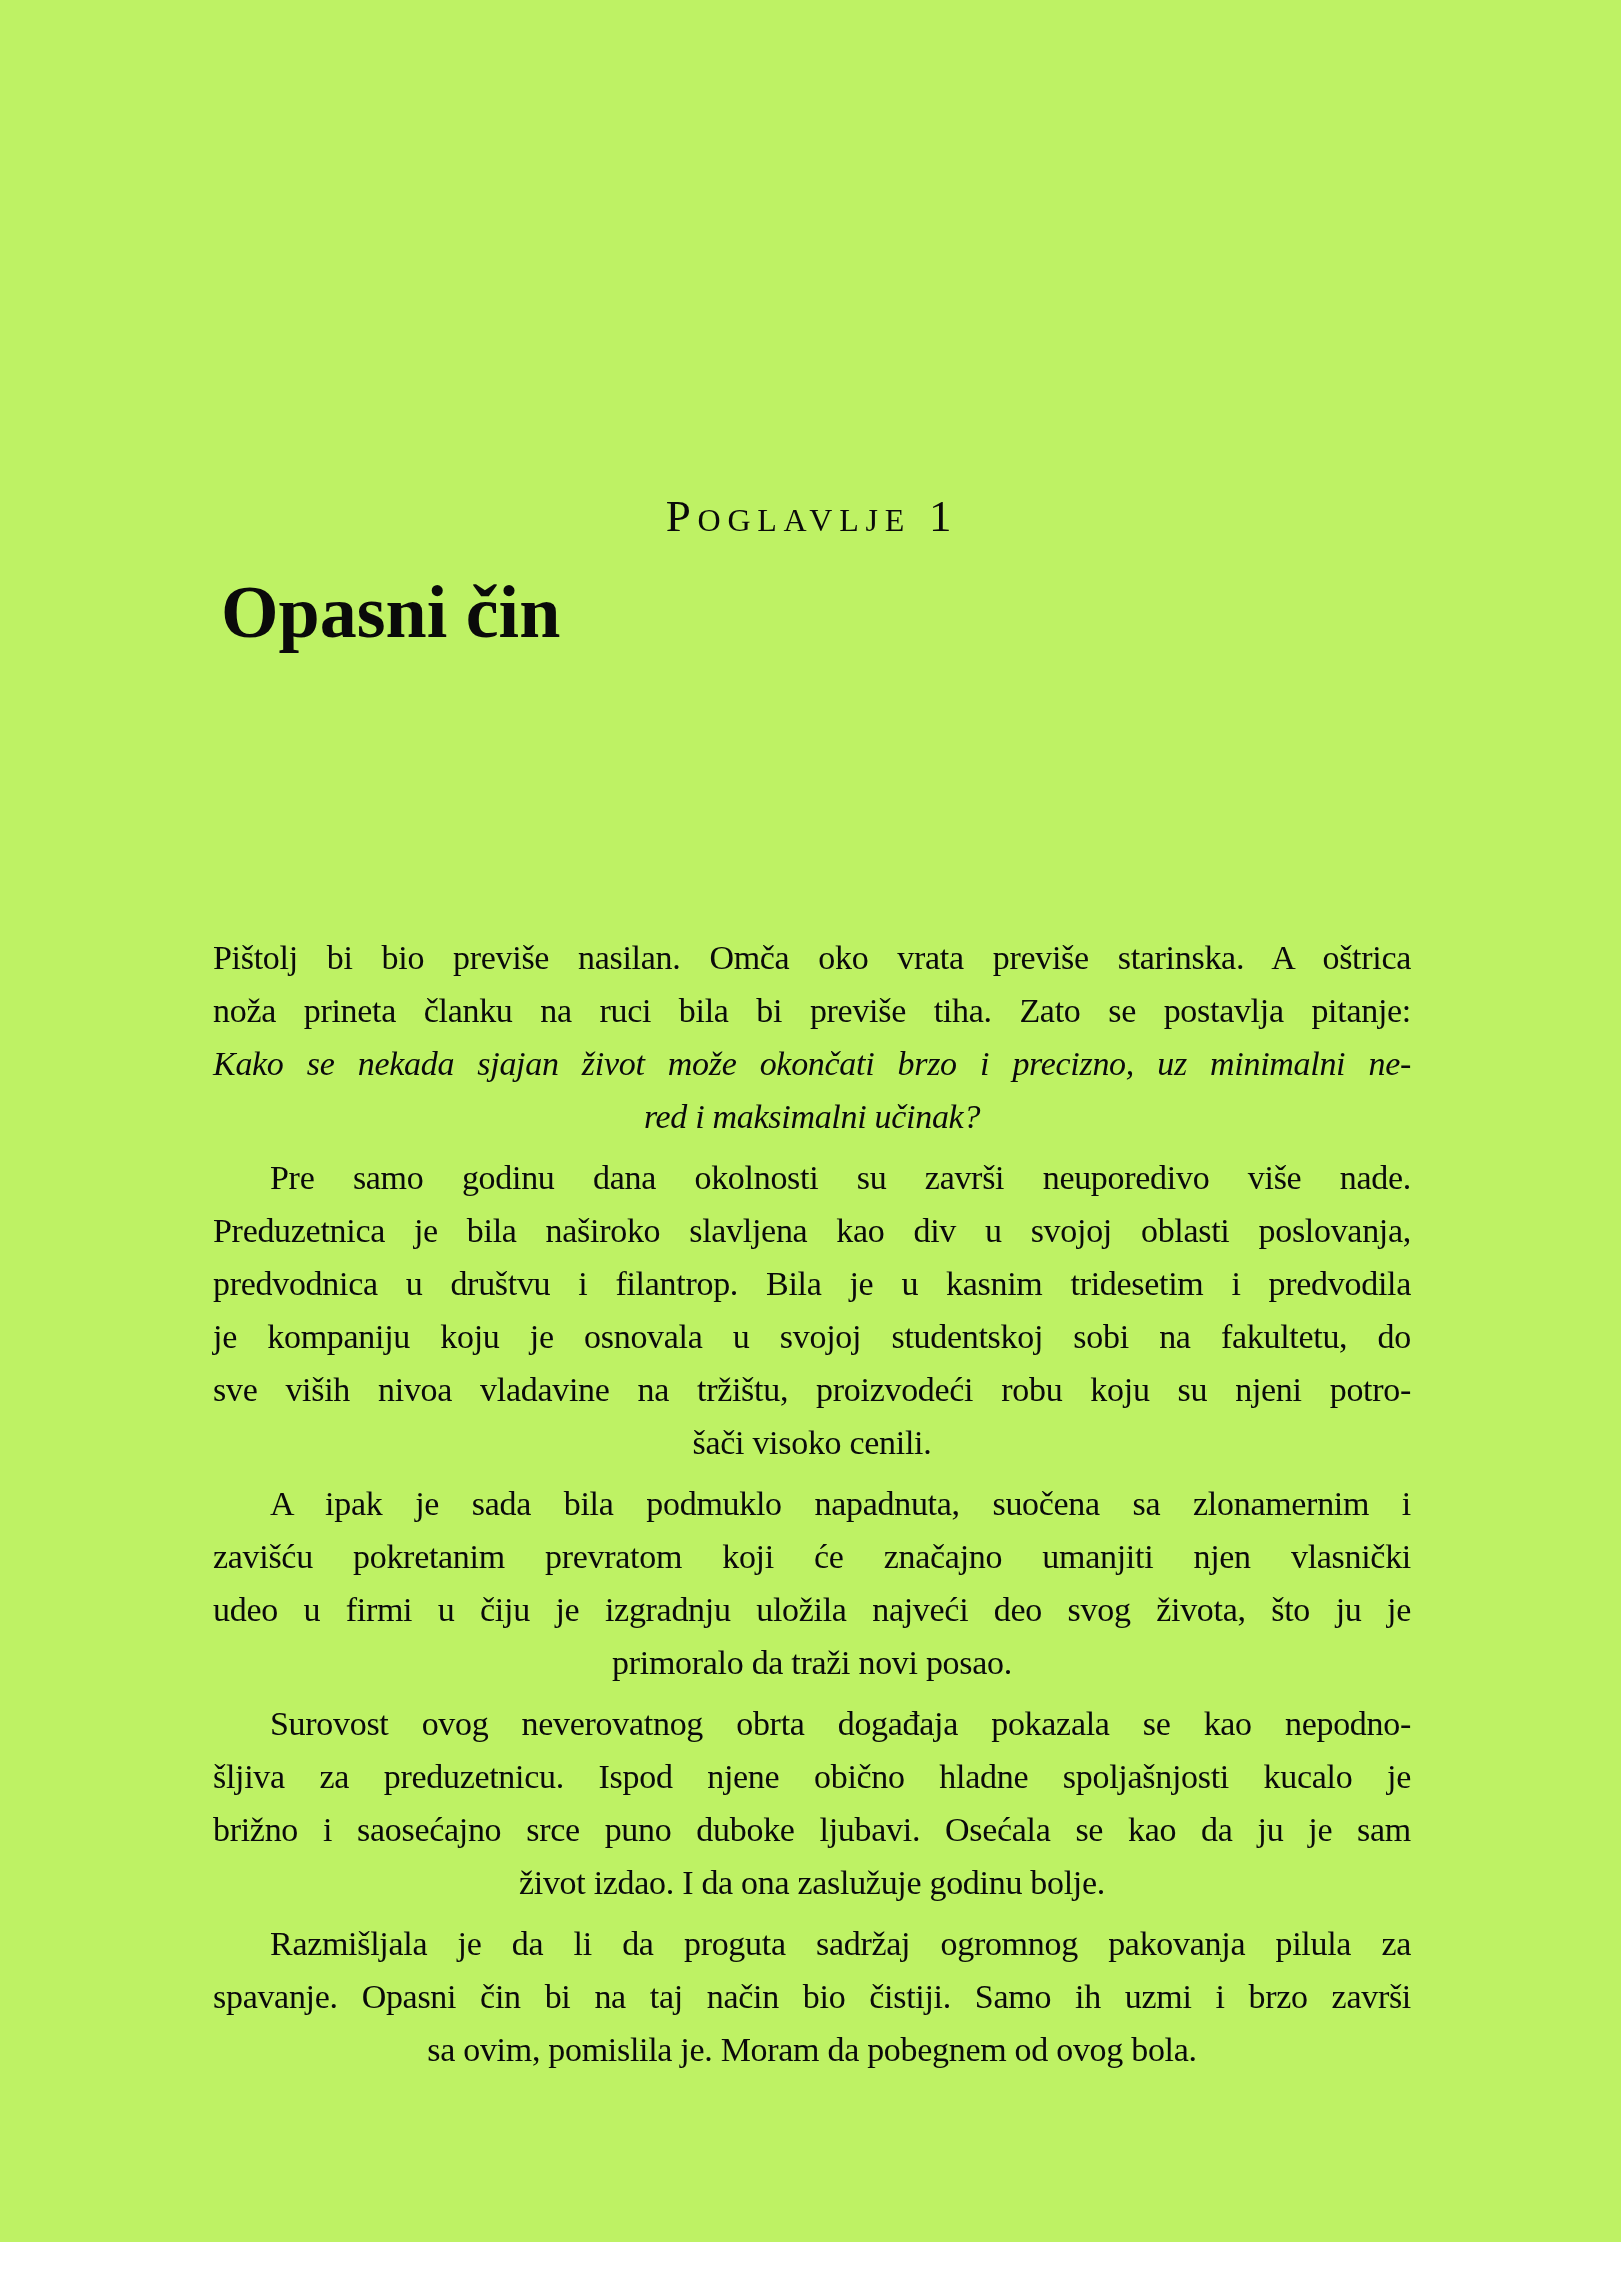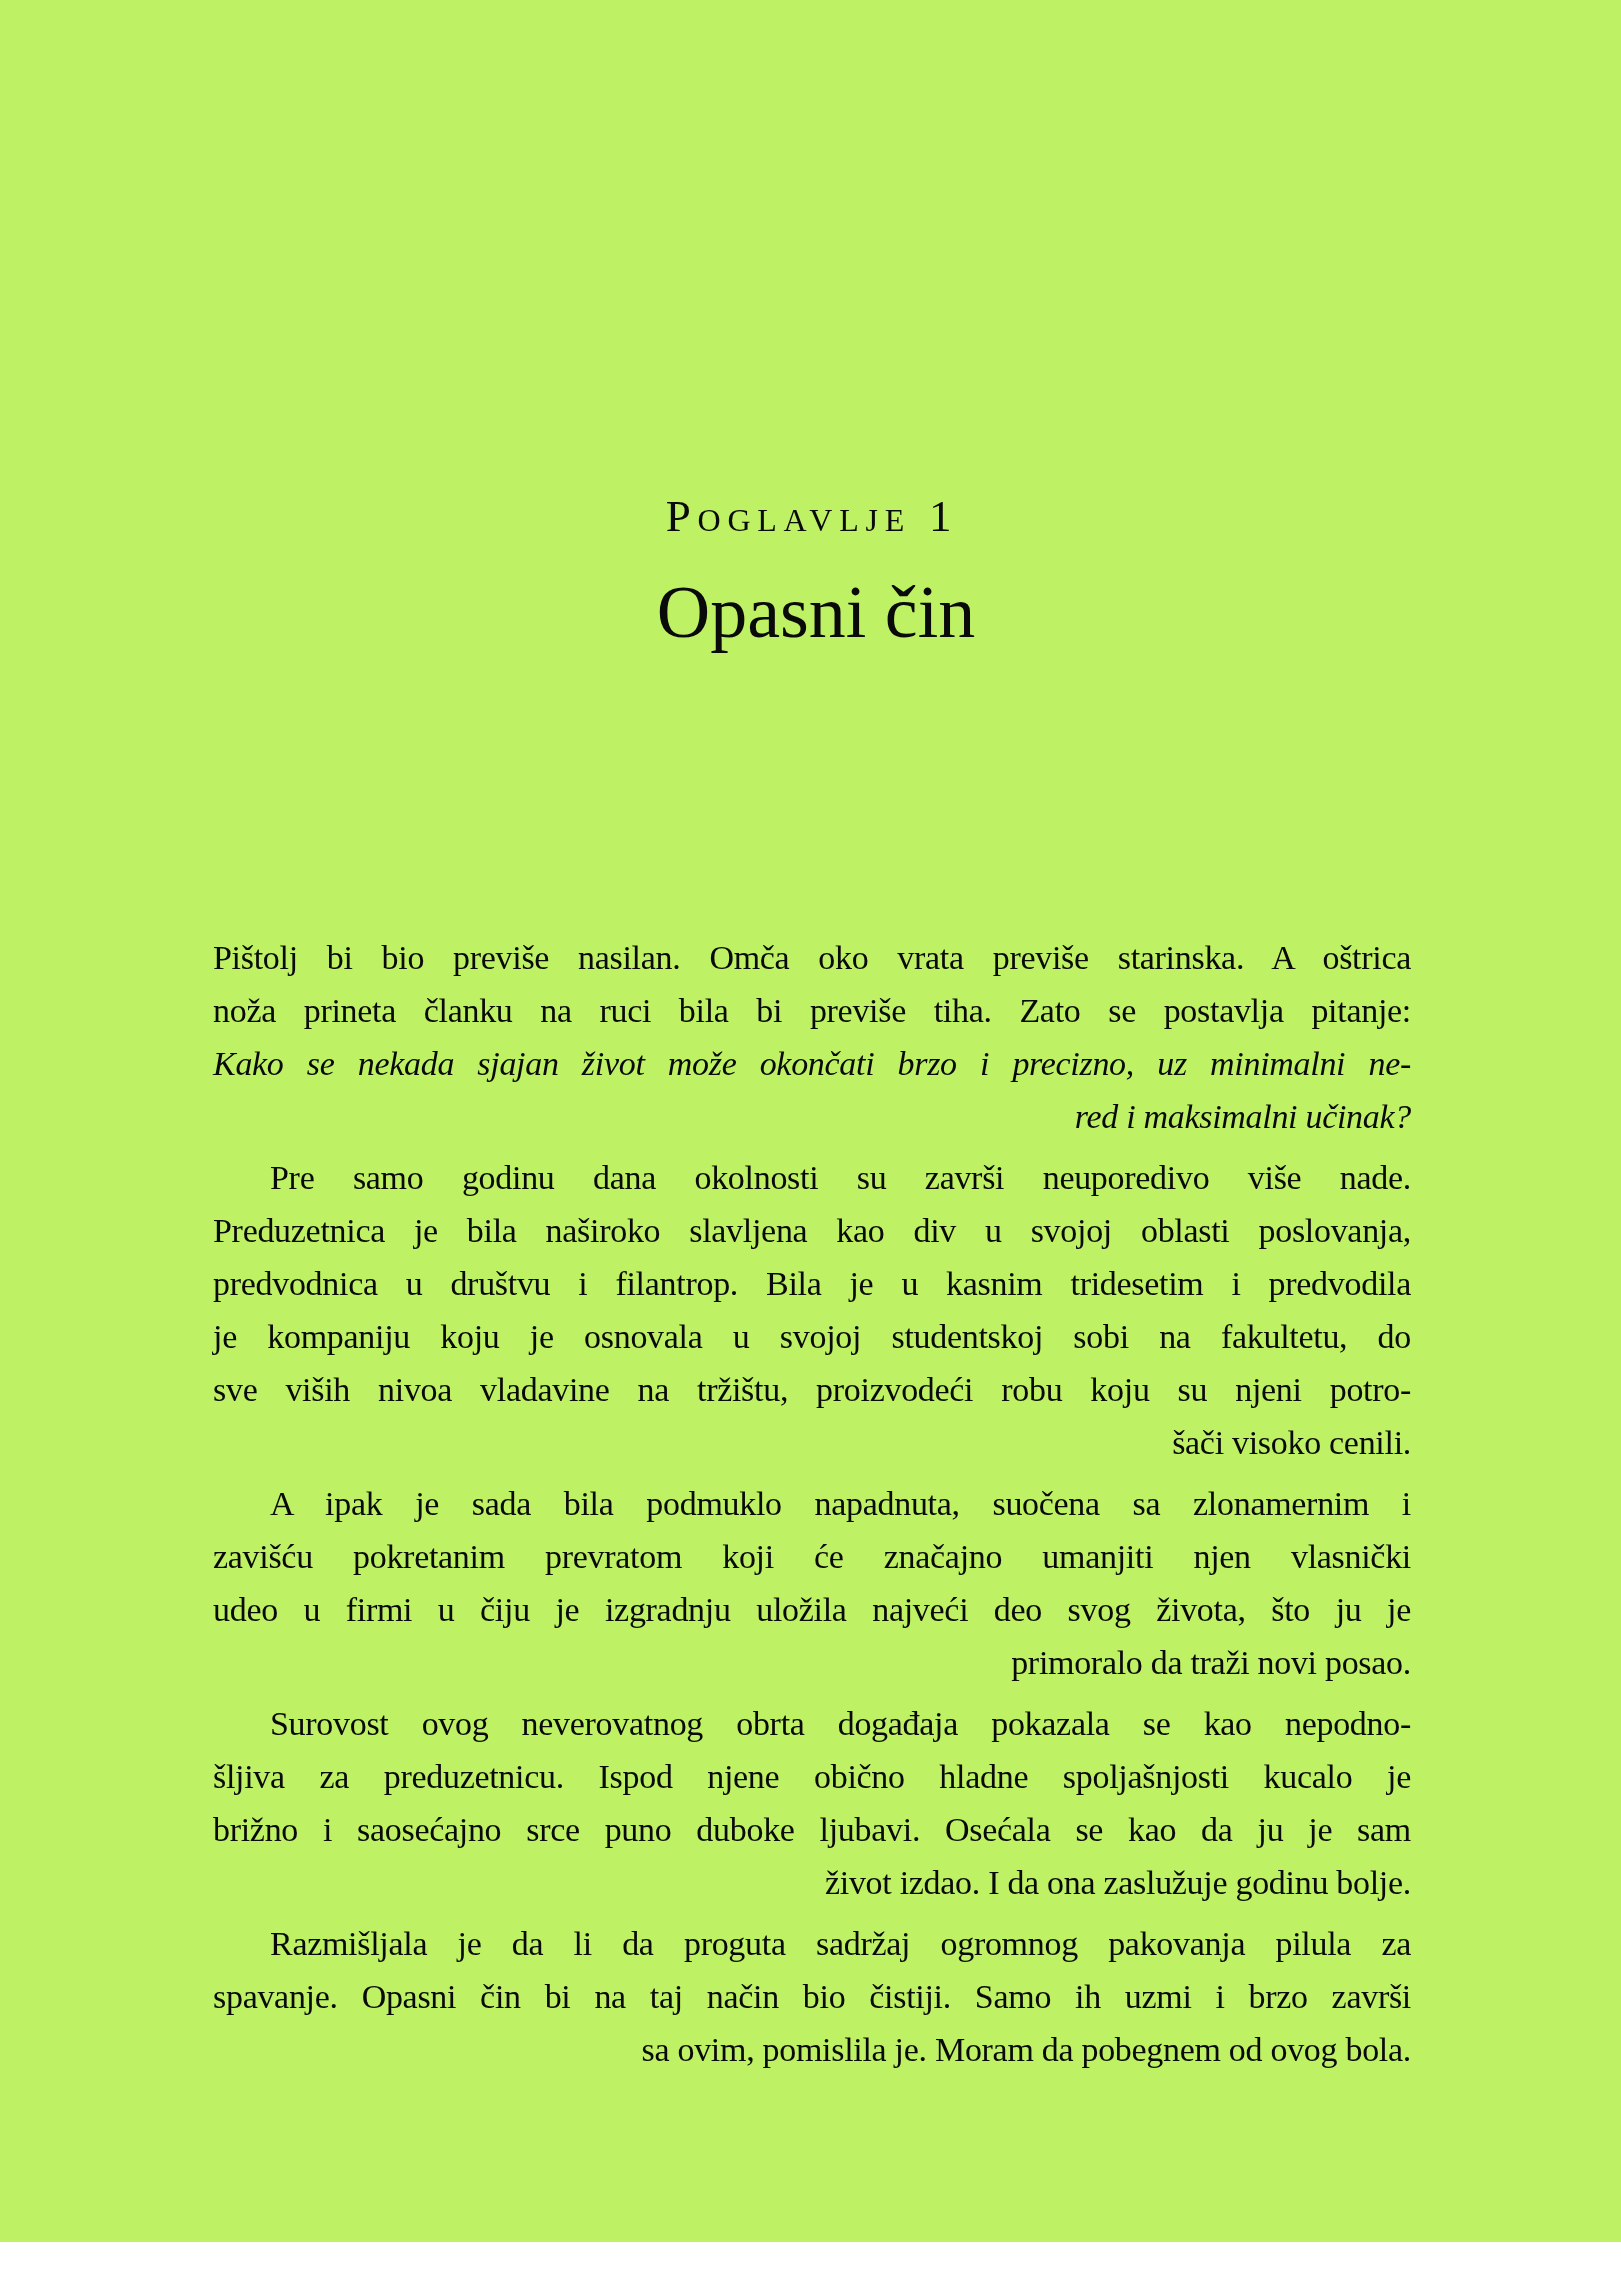--- a/index.html
+++ b/index.html
@@ -29,41 +29,41 @@
     width: 100%;
     text-align: center;
     font-size: 45px;
     line-height: 1.15;
     font-variant: small-caps;
     letter-spacing: 0.15em;
   }
   .chapter-title {
     position: absolute;
     top: 572px;
-    left: 4px;
+    left: 16px;
     width: 100%;
-    text-align: center;
     font-size: 74px;
     line-height: 1.1;
+    font-weight: bold;
   }
   .body-text {
     position: absolute;
     top: 923px;
     left: 0;
     width: 100%;
     font-size: 34px;
     letter-spacing: -0.3px;
   }
   .paragraph {
     margin: 8px;
   }
   .line {
     height: 53px;
     line-height: 53px;
-    text-align: right;
+    text-align: center;
     white-space: normal;
     overflow: visible;
   }
   .line.just {
     text-align: justify;
     text-align-last: justify;
   }
   .line.indent {
     padding-left: 57px;
   }

